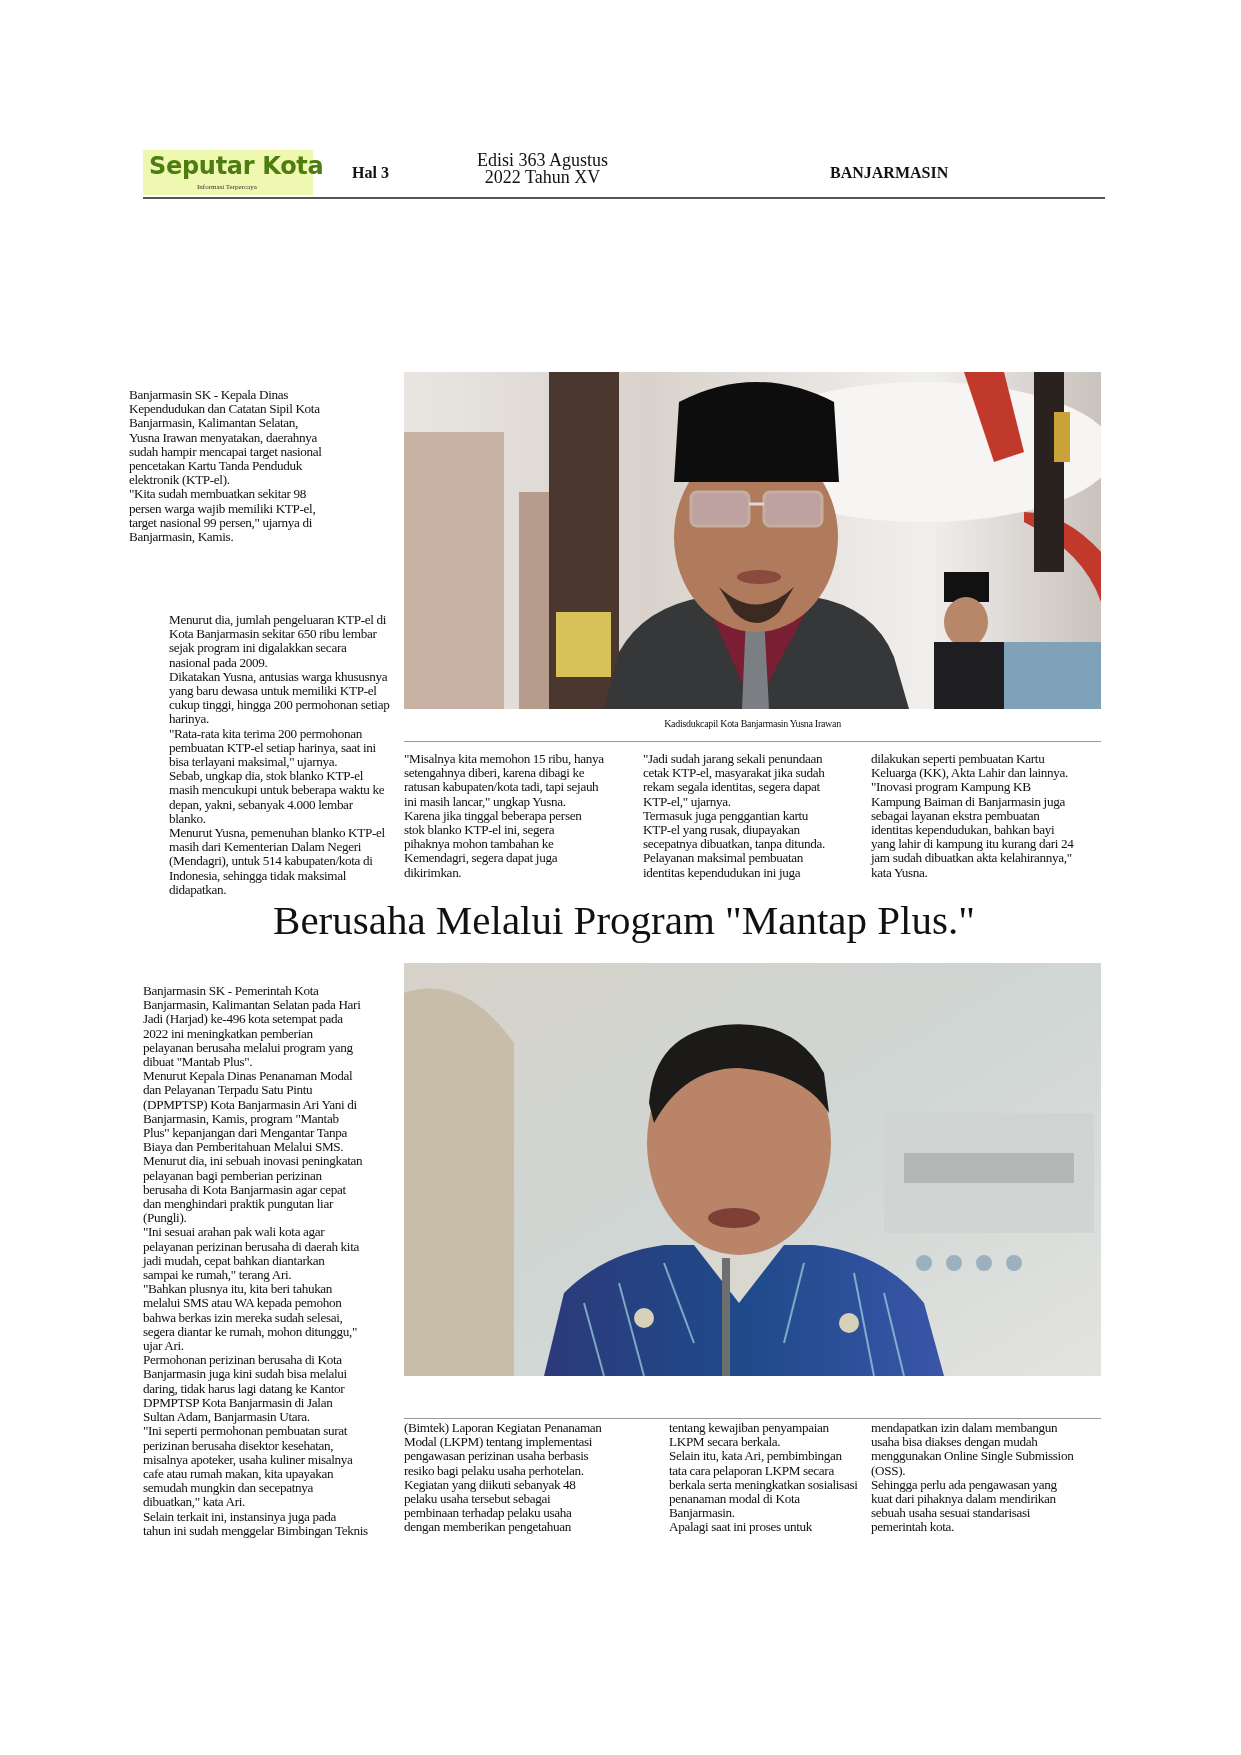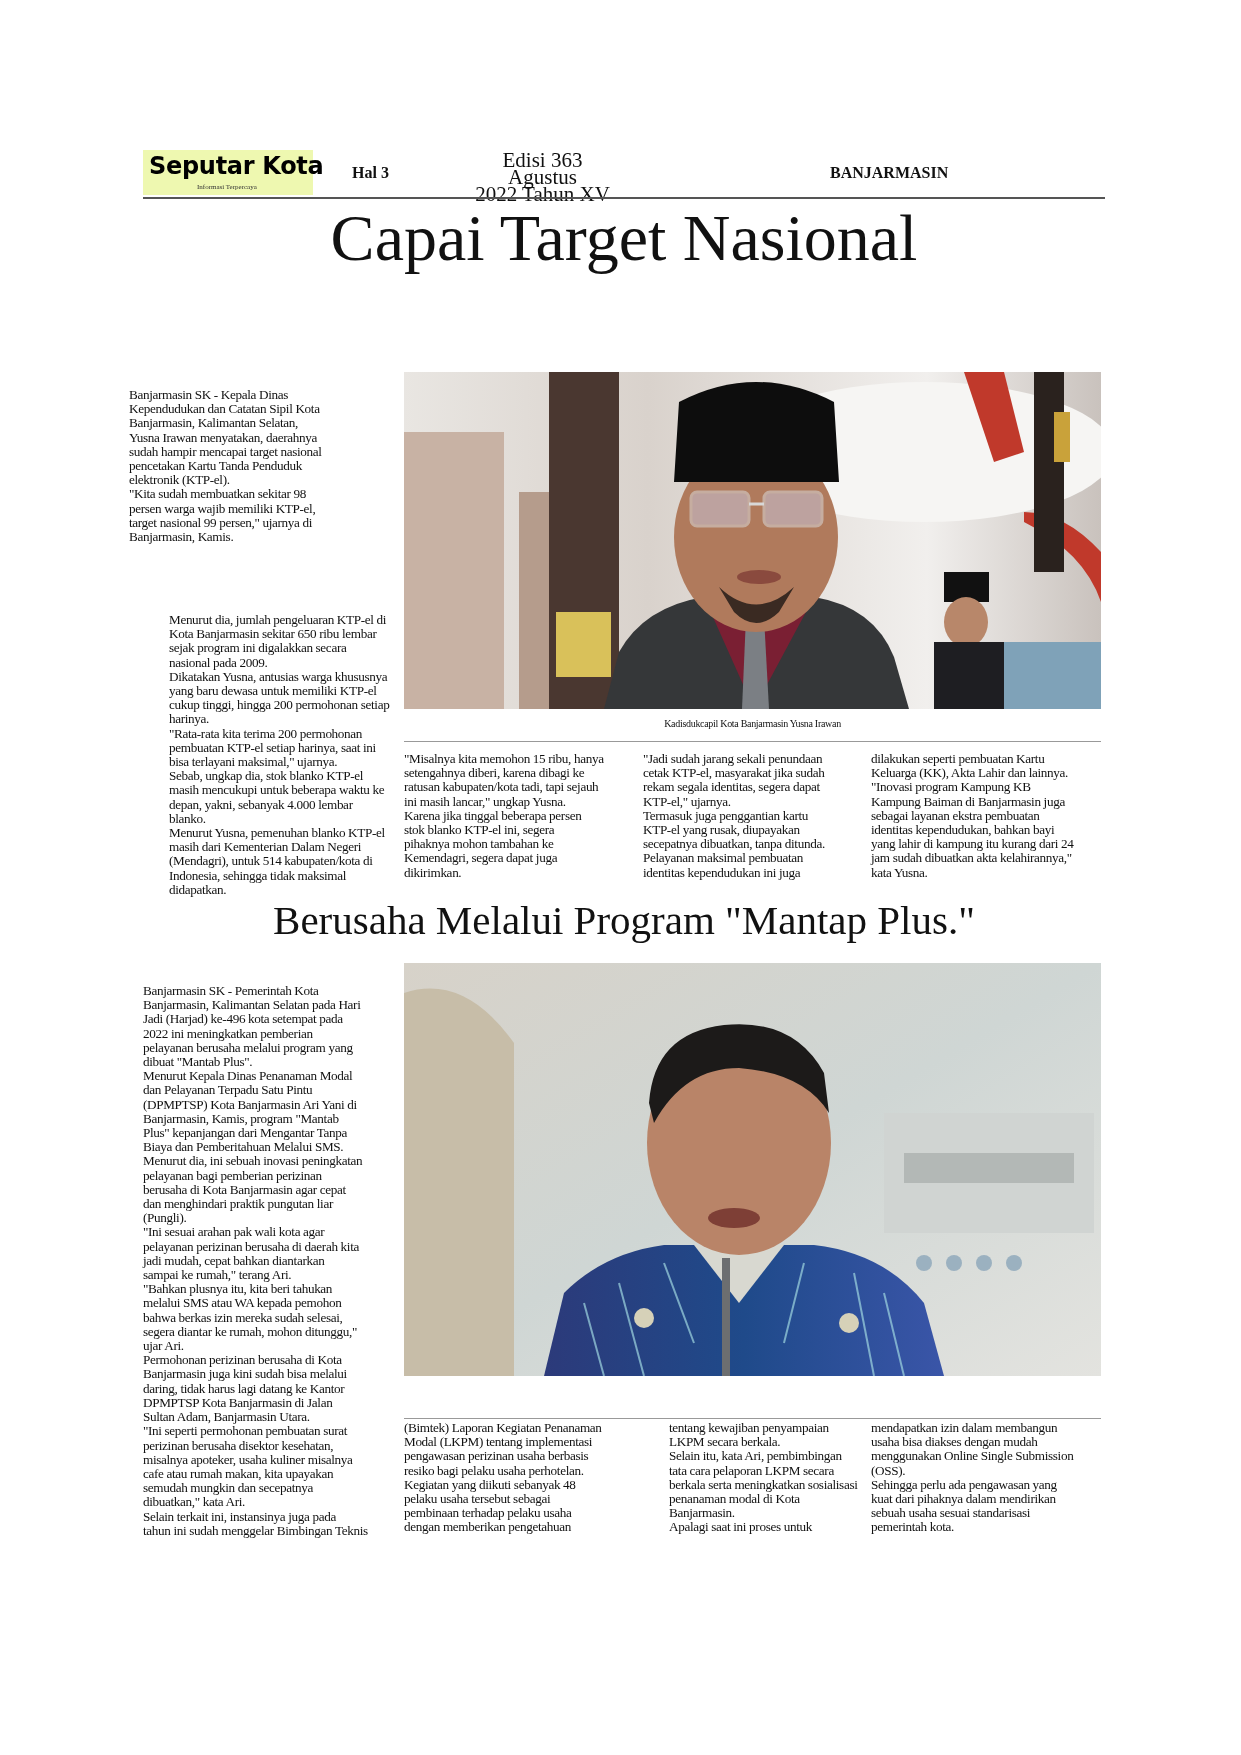--- a/index.html
+++ b/index.html
@@ -1,24 +1,24 @@
 <!DOCTYPE html>
 <html><head>
 <meta charset="utf-8">
 <style>
   html, body { margin: 0; padding: 0; background: #ffffff; }
   body { width: 1241px; height: 1755px; position: relative; overflow: hidden;
          font-family: "Liberation Serif", serif; color: #111; }
   .abs { position: absolute; }
   .logo { left: 143px; top: 150px; width: 170px; height: 45px; background: #eef8b0; }
   .logo-main { position: absolute; left: 6px; top: 2px; font-family: "DejaVu Sans", sans-serif;
-               font-weight: bold; font-size: 24px; color: #000000; letter-spacing: -0.3px; white-space: nowrap; }
+               font-weight: bold; font-size: 24px; color: #4d7c0f; letter-spacing: -0.3px; white-space: nowrap; }
   .logo-sub { position: absolute; left: 10px; top: 33px; font-size: 7px; color: #333; white-space: nowrap; padding-left: 44px; }
   .hal { left: 352px; top: 164px; font-size: 16px; font-weight: bold; }
-  .edisi { left: 470px; top: 152px; width: 145px; font-size: 21px; text-align: center; line-height: 17px; }
+  .edisi { left: 470px; top: 152px; width: 145px; font-size: 18px; text-align: center; line-height: 17px; }
   .city { left: 830px; top: 164px; font-size: 16px; font-weight: bold; }
   .rule-top { left: 143px; top: 197px; width: 962px; height: 2px; background: #555; }
   .headline { left: 143px; top: 203px; width: 962px; font-size: 66px; line-height: 70px; text-align: center; }
   .subhead { left: 143px; top: 897px; width: 962px; font-size: 41px; line-height: 46px; text-align: center; }
   .col { font-size: 13.2px; line-height: 14.2px; letter-spacing: -0.35px; white-space: pre-line; }
   .photo { overflow: hidden; }
   .caption { font-size: 10px; line-height: 14.5px; text-align: center; letter-spacing: -0.3px; }
   .hrule { height: 1px; background: #999; }
 </style>
 </head>
@@ -30,21 +30,20 @@
 </div>
 <div class="abs hal">Hal 3</div>
 <div class="abs edisi">
   <div>Edisi 363 Agustus</div>
   <div>2022 Tahun XV</div>
 </div>
 <div class="abs city">BANJARMASIN</div>
 <div class="abs rule-top"></div>
 
 <div class="abs headline">
-  <div>Capai Target Nasional</div>
 </div>
 
 <div class="abs col" style="left:129px; top:388px; width:250px;">Banjarmasin SK  - Kepala Dinas
 Kependudukan dan Catatan Sipil Kota
 Banjarmasin, Kalimantan Selatan,
 Yusna Irawan menyatakan, daerahnya
 sudah hampir mencapai target nasional
 pencetakan Kartu Tanda Penduduk
 elektronik (KTP-el).
 "Kita sudah membuatkan sekitar 98

